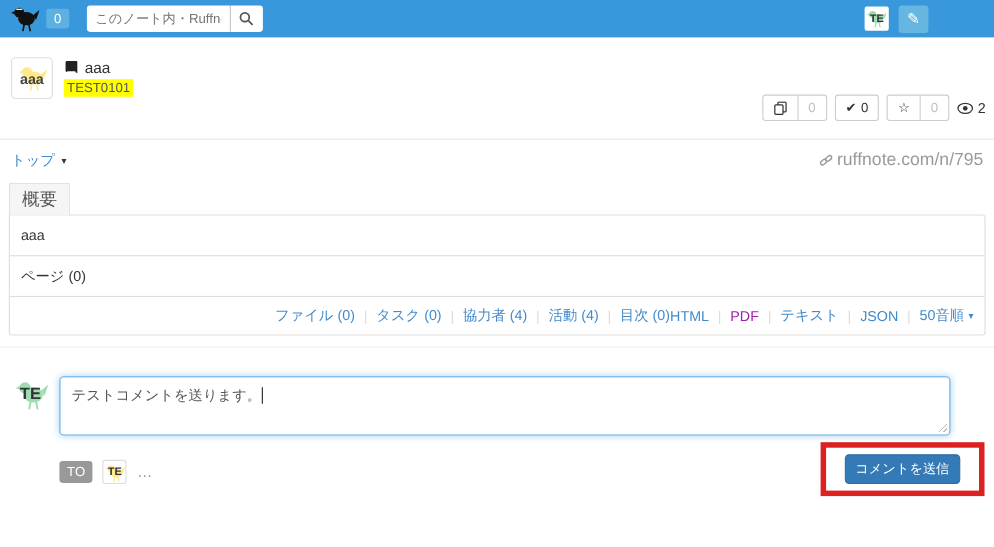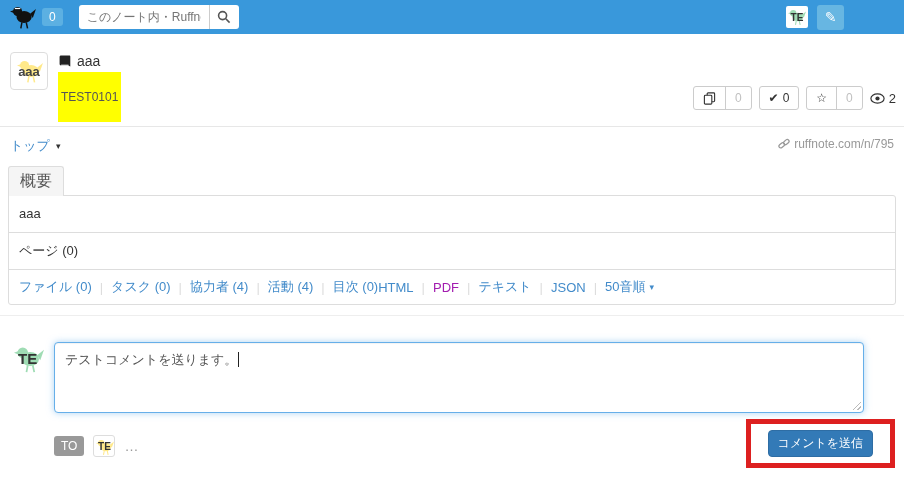--- a/index.html
+++ b/index.html
@@ -27,67 +27,67 @@
 
   
   .note-header { position:relative; padding:18px 8px 0 10px; height:92px; }
   .nh-left { display:flex; gap:10px; }
   .note-avatar { width:38px; height:38px; border:1px solid #ddd; border-radius:4px; position:relative;
     display:flex; align-items:center; justify-content:center; background:#fff; overflow:hidden; }
   .note-avatar .bird { position:absolute; left:6px; top:5px; }
   .note-avatar .ini { position:relative; font-size:13px; font-weight:bold; color:#444; }
   .title-row { display:flex; align-items:center; gap:5px; font-size:14px; color:#333; margin-top:1px; }
   .tag { display:inline-block; background:#ffff00; color:#555; font-size:12px;
-    padding:18px 3px; margin-top:3px; }
+    padding:1px 3px; margin-top:3px; }
   .header-actions { position:absolute; right:8px; top:52px; display:flex; align-items:center;
     gap:7px; font-size:12px; }
   .btn-group { display:flex; border:1px solid #ccc; border-radius:3px; background:#fff; overflow:hidden; height:24px; }
   .btn-cell { padding:3px 9px; display:flex; align-items:center; gap:3px; color:#333; cursor:pointer; }
   .btn-cell + .btn-cell { border-left:1px solid #ccc; }
   .count-dim { color:#c0c0c0; }
   .btn-single { border:1px solid #ccc; border-radius:3px; background:#fff; height:24px;
     padding:3px 9px; display:flex; align-items:center; gap:4px; color:#333; cursor:pointer; font-size:12px; }
   .eye-stat { display:flex; align-items:center; gap:4px; color:#333; font-size:13px; }
   .hr1 { border:none; border-top:1px solid #e7e7e7; margin:0; }
 
   
   .crumb-row { display:flex; justify-content:space-between; align-items:flex-start; padding:10px 10px 8px; }
   .crumb-left { display:flex; align-items:center; gap:6px; }
   .crumb-link { color:#428bca; font-size:13px; text-decoration:none; cursor:pointer; }
   .caret { font-size:9px; color:#333; }
   .caret.blue { color:#428bca; }
-  .url-wrap { display:flex; align-items:center; gap:4px; color:#999; font-size:12px; }
+  .url-wrap { display:flex; align-items:center; gap:4px; color:#999; font-size:16px; }
 
   
   .panel-wrap { margin:2px 8px 0; }
   .tab { display:inline-block; position:relative; top:1px; z-index:2; background:#f5f5f5;
     border:1px solid #ddd; border-bottom:none; border-radius:3px 3px 0 0;
     padding:4px 11px; font-size:16px; color:#555; cursor:pointer;font-family:Liberation Serif, serif; }
   .panel-box { border:1px solid #ddd; border-radius:0 3px 3px 3px; background:#fff; }
   .row-overview { position:relative; padding:10px 10px 11px; border-bottom:1px solid #ddd;
     font-size:13px; color:#333; }
   .html-format-btn { position:absolute; right:-1px; bottom:0; background:#f5f5f5;
     border:1px solid #ddd; border-bottom:none; border-radius:3px 3px 0 0;
     padding:3px 11px; font-size:12px; color:#777; cursor:pointer; font-family:inherit; }
   .row-pages { padding:9px 10px; border-bottom:1px solid #ddd; font-size:13px; font-weight:normal; color:#333; }
-  .row-links { display:flex; justify-content:flex-start; align-items:center; padding:8px 10px; font-size:13px; }
+  .row-links { display:flex; justify-content:flex-end; align-items:center; padding:8px 10px; font-size:13px; }
   .links-left,.links-right { display:flex; align-items:center; }
   .lnk { color:#428bca; text-decoration:none; cursor:pointer; }
   .lnk.grey { color:#a21caf; cursor:default; }
   .sep { color:#ddd; margin:0 8px; }
   .sort-link { display:flex; align-items:center; gap:4px; }
 
   
   .comments-heading { margin:30px 10px 0; font-size:15px; color:#333; }
   .hr2 { border:none; border-top:1px solid #eee; margin:10px 0 0; }
   .comment-form { display:flex; gap:8px; margin:26px 40px 0 12px; }
   .comment-avatar { width:34px; height:34px; position:relative; flex:none; }
   .comment-avatar .bird { position:absolute; left:2px; top:2px; }
   .comment-avatar .ini { position:absolute; left:6px; top:8px; font-size:15px; font-weight:bold; color:#333; }
-  .comment-input { flex:1; height:71px; border:1px solid #66afe9; border-radius:4px;
+  .comment-input { flex:1; height:54px; border:1px solid #66afe9; border-radius:4px;
     padding:8px 10px; font-size:13px; color:#555; position:relative; background:#fff;
     box-shadow:inset 0 1px 1px rgba(0,0,0,.05), 0 0 7px rgba(102,175,233,.55); cursor:text; }
   .cursor-bar { display:inline-block; width:1px; height:15px; background:#222;
     vertical-align:text-bottom; margin-left:1px; }
   .resize-handle { position:absolute; right:2px; bottom:2px; width:10px; height:10px;
     background:repeating-linear-gradient(-45deg, transparent 0 2px, #bbb 2px 3px);
     clip-path:polygon(100% 0,100% 100%,0 100%); cursor:nwse-resize; }
   .comment-footer { position:relative; margin:6px 8px 0 54px; height:58px; }
   .footer-left { position:absolute; left:0; top:16px; display:flex; align-items:center; gap:9px; }
   .to-btn { background:#999; border:none; border-radius:3px; color:#fff; font-size:12px;

